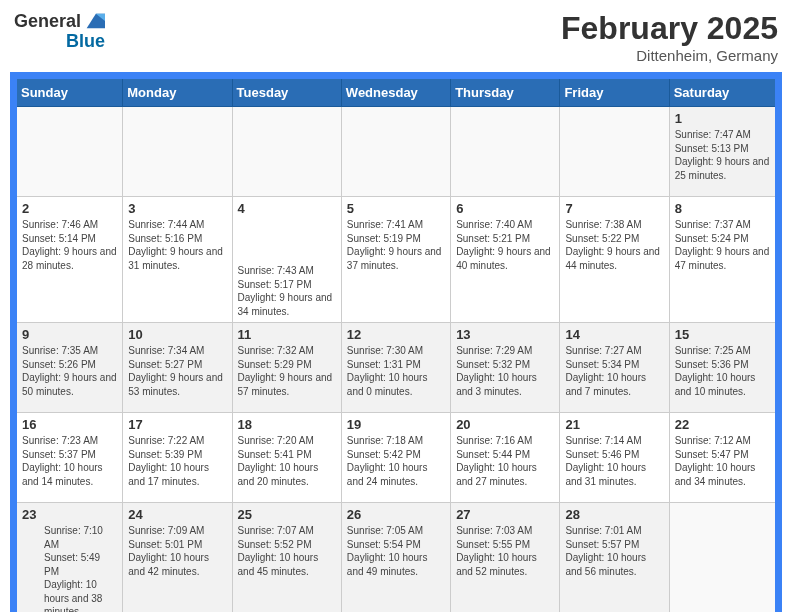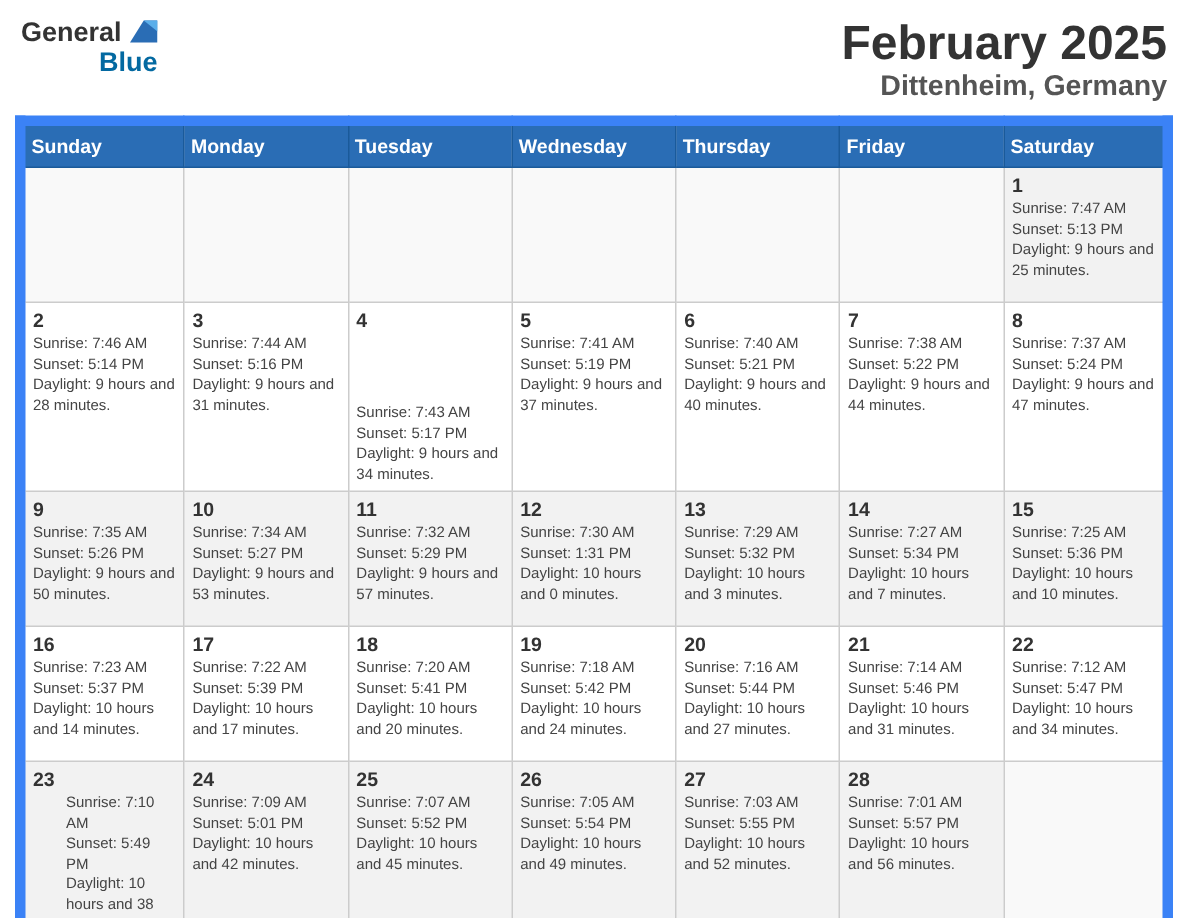--- a/index.html
+++ b/index.html
@@ -36,23 +36,22 @@
     }
     .title-block {
       text-align: right;
     }
     .month-year {
       font-size: 32px;
       font-weight: bold;
       color: #333;
     }
     .location {
-      font-size: 19px;
+      font-size: 15px;
       color: #555;
-      font-weight: bold;
     }
     .calendar {
       width: 100%;
       border-collapse: collapse;
       border: 7px solid #3b82f6;
     }
     .calendar th {
       background: #2a6db5;
       color: #fff;
       font-size: 13px;

